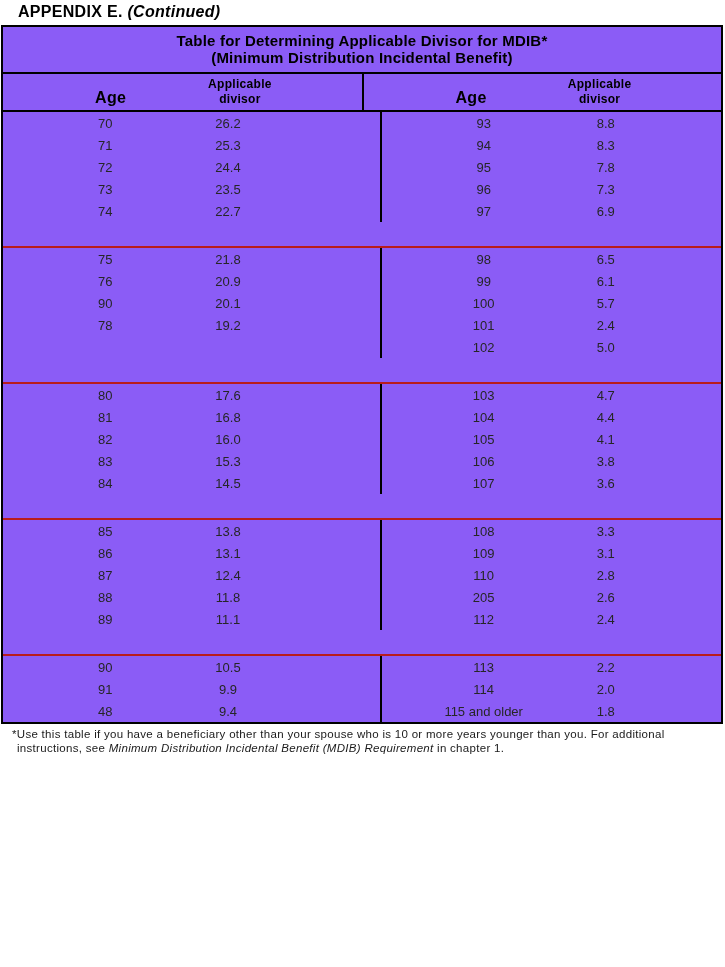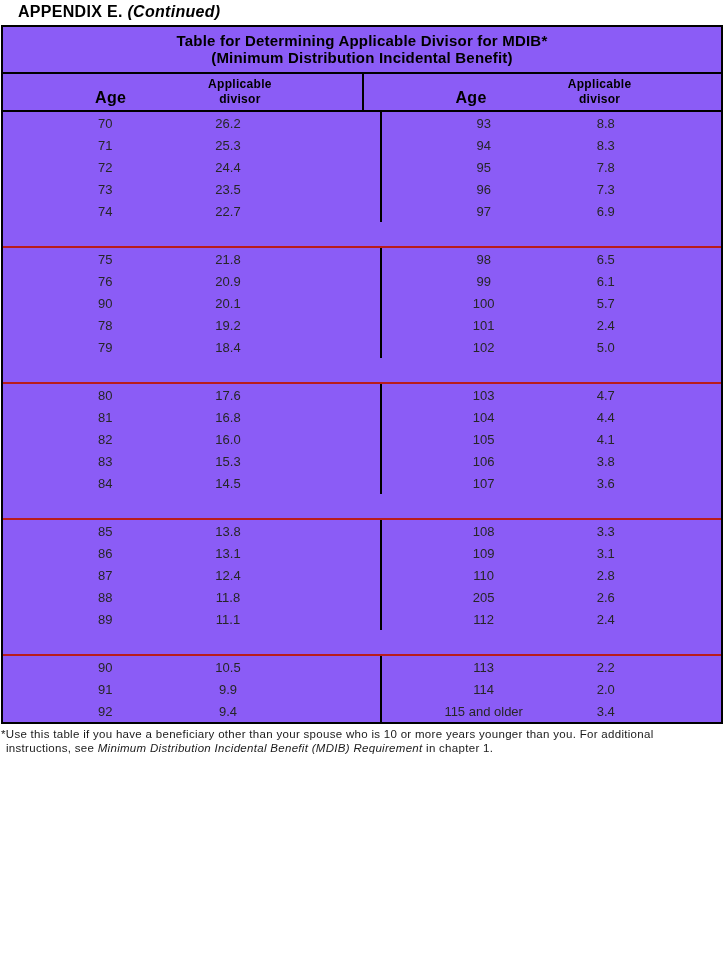--- a/index.html
+++ b/index.html
@@ -59,21 +59,21 @@
   .data-row { position:relative; height:22px; }
   .cell {
     position:absolute; top:50%; transform:translateY(-50%);
     font-size:13px; color:#262626; white-space:nowrap; text-align:center;
   }
   .cell-age { left:6%;  width:48%; }
   .cell-div { left:48%; width:36%; }
 
   .footnote {
     margin-top:4px;
-    padding-left:1px;
+    padding-left:12px;
     font-size:11.5px;
     line-height:13.5px;
     letter-spacing:0.3px;
     color:#1a1a1a;
   }
   .footnote .line2 { padding-left:5px; }
   .footnote .em { font-style:italic; }
 </style>
 </head>
 <body>
@@ -162,24 +162,20 @@
             <span class="cell cell-div">20.9</span>
           </div>
           <div class="data-row">
             <span class="cell cell-age">90</span>
             <span class="cell cell-div">20.1</span>
           </div>
           <div class="data-row">
             <span class="cell cell-age">78</span>
             <span class="cell cell-div">19.2</span>
           </div>
-          <div class="data-row">
-            <span class="cell cell-age">79</span>
-            <span class="cell cell-div">18.4</span>
-          </div>
         </div>
         <div class="half right-half">
           <div class="data-row">
             <span class="cell cell-age">98</span>
             <span class="cell cell-div">6.5</span>
           </div>
           <div class="data-row">
             <span class="cell cell-age">99</span>
             <span class="cell cell-div">6.1</span>
           </div>
@@ -293,36 +289,36 @@
         <div class="half">
           <div class="data-row">
             <span class="cell cell-age">90</span>
             <span class="cell cell-div">10.5</span>
           </div>
           <div class="data-row">
             <span class="cell cell-age">91</span>
             <span class="cell cell-div">9.9</span>
           </div>
           <div class="data-row">
-            <span class="cell cell-age">92</span>
+            <span class="cell cell-age">48</span>
             <span class="cell cell-div">9.4</span>
           </div>
         </div>
         <div class="half right-half">
           <div class="data-row">
             <span class="cell cell-age">113</span>
             <span class="cell cell-div">2.2</span>
           </div>
           <div class="data-row">
             <span class="cell cell-age">114</span>
             <span class="cell cell-div">2.0</span>
           </div>
           <div class="data-row">
             <span class="cell cell-age">115 and older</span>
-            <span class="cell cell-div">3.4</span>
+            <span class="cell cell-div">1.8</span>
           </div>
         </div>
       </div>
     </div>
 
 </div>
 
 <div class="footnote">
   <div class="line1">*Use this table if you have a beneficiary other than your spouse who is 10 or more years younger than you. For additional</div>
   <div class="line2"><span>instructions, see </span><span class="em">Minimum Distribution Incidental Benefit (MDIB) Requirement</span><span> in chapter 1.</span></div>

